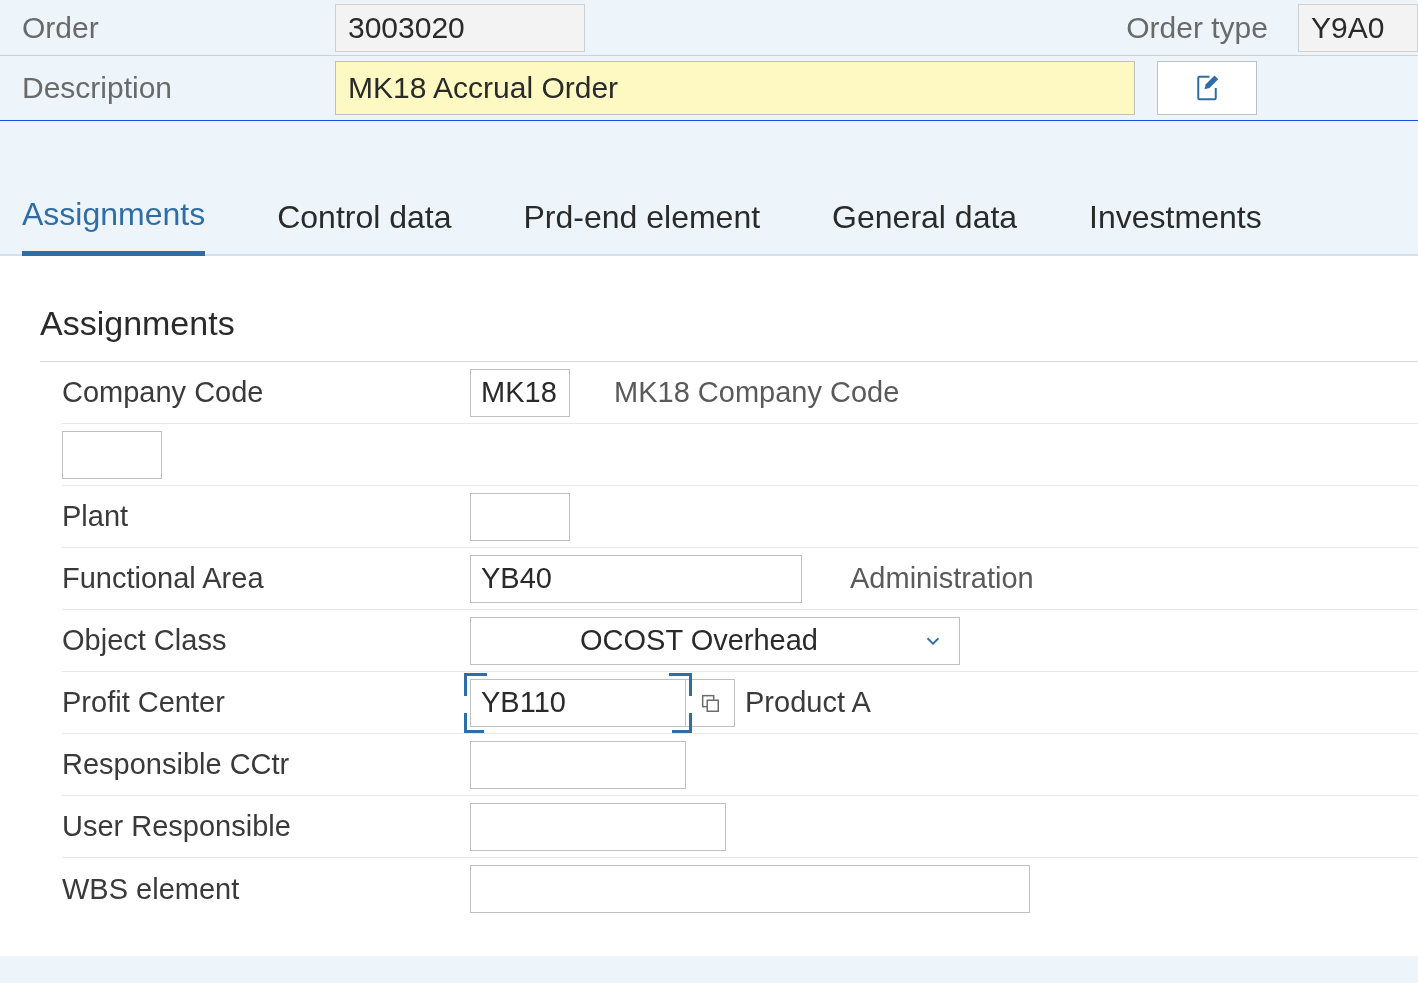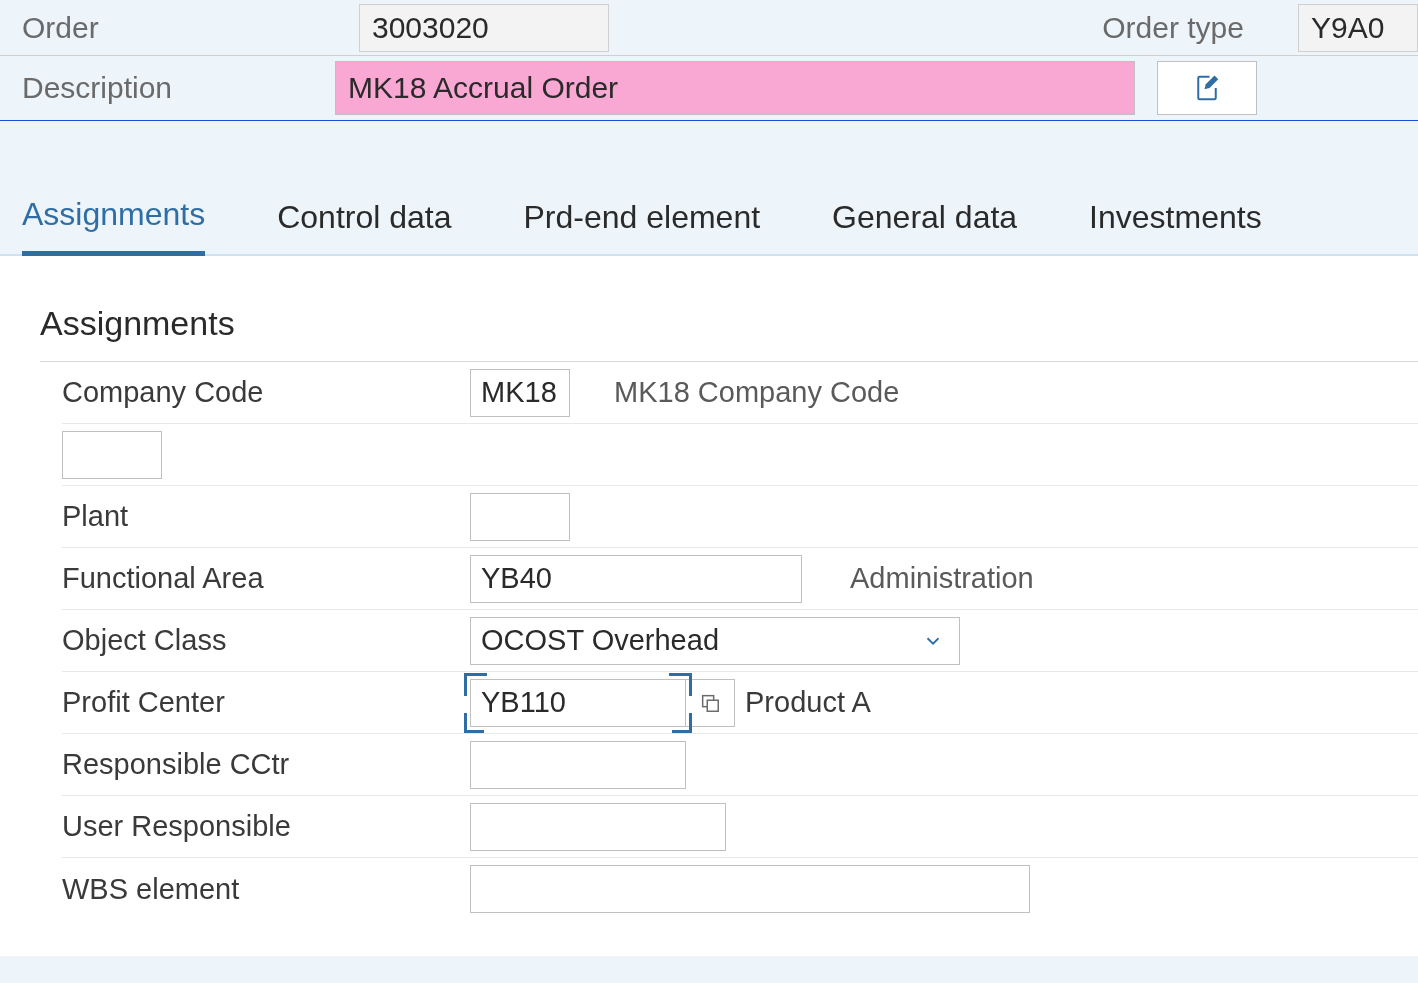--- a/index.html
+++ b/index.html
@@ -14,21 +14,20 @@
       font-size: 28px;
       overflow: hidden;
       width: 1418px;
       height: 983px;
     }
     .header-row {
       display: flex;
       align-items: center;
       height: 56px;
       border-bottom: 1px solid #d0d0d0;
-      gap: 24px;
     }
     .header-label {
       width: 335px;
       padding-left: 22px;
       color: #6a6a6a;
       font-size: 30px;
     }
     .header-value-readonly {
       background: #f3f3f3;
       border: 1px solid #d0d0d0;
@@ -56,21 +55,21 @@
       display: flex;
       align-items: center;
       height: 65px;
       border-bottom: 1px solid #1d4ed8;
       padding: 6px 0;
     }
     .desc-input {
       width: 800px;
       height: 54px;
       border: 1px solid #c0c0c0;
-      background: #f9a8d4;
+      background: #fef9c3;
       padding: 6px 12px;
       font-size: 30px;
       color: #2a2a2a;
       font-family: inherit;
     }
     .edit-btn {
       width: 100px;
       height: 54px;
       border: 1px solid #c0c0c0;
       background: #fff;
@@ -151,20 +150,21 @@
       color: #5a5a5a;
       font-size: 29px;
     }
     .select-wrap {
       position: relative;
       display: flex;
       align-items: center;
     }
     .select-wrap .form-input {
       padding-right: 42px;
+      text-align: center;
     }
     .chevron {
       position: absolute;
       right: 16px;
       pointer-events: none;
     }
     .focus-frame {
       position: relative;
       display: inline-block;
     }

